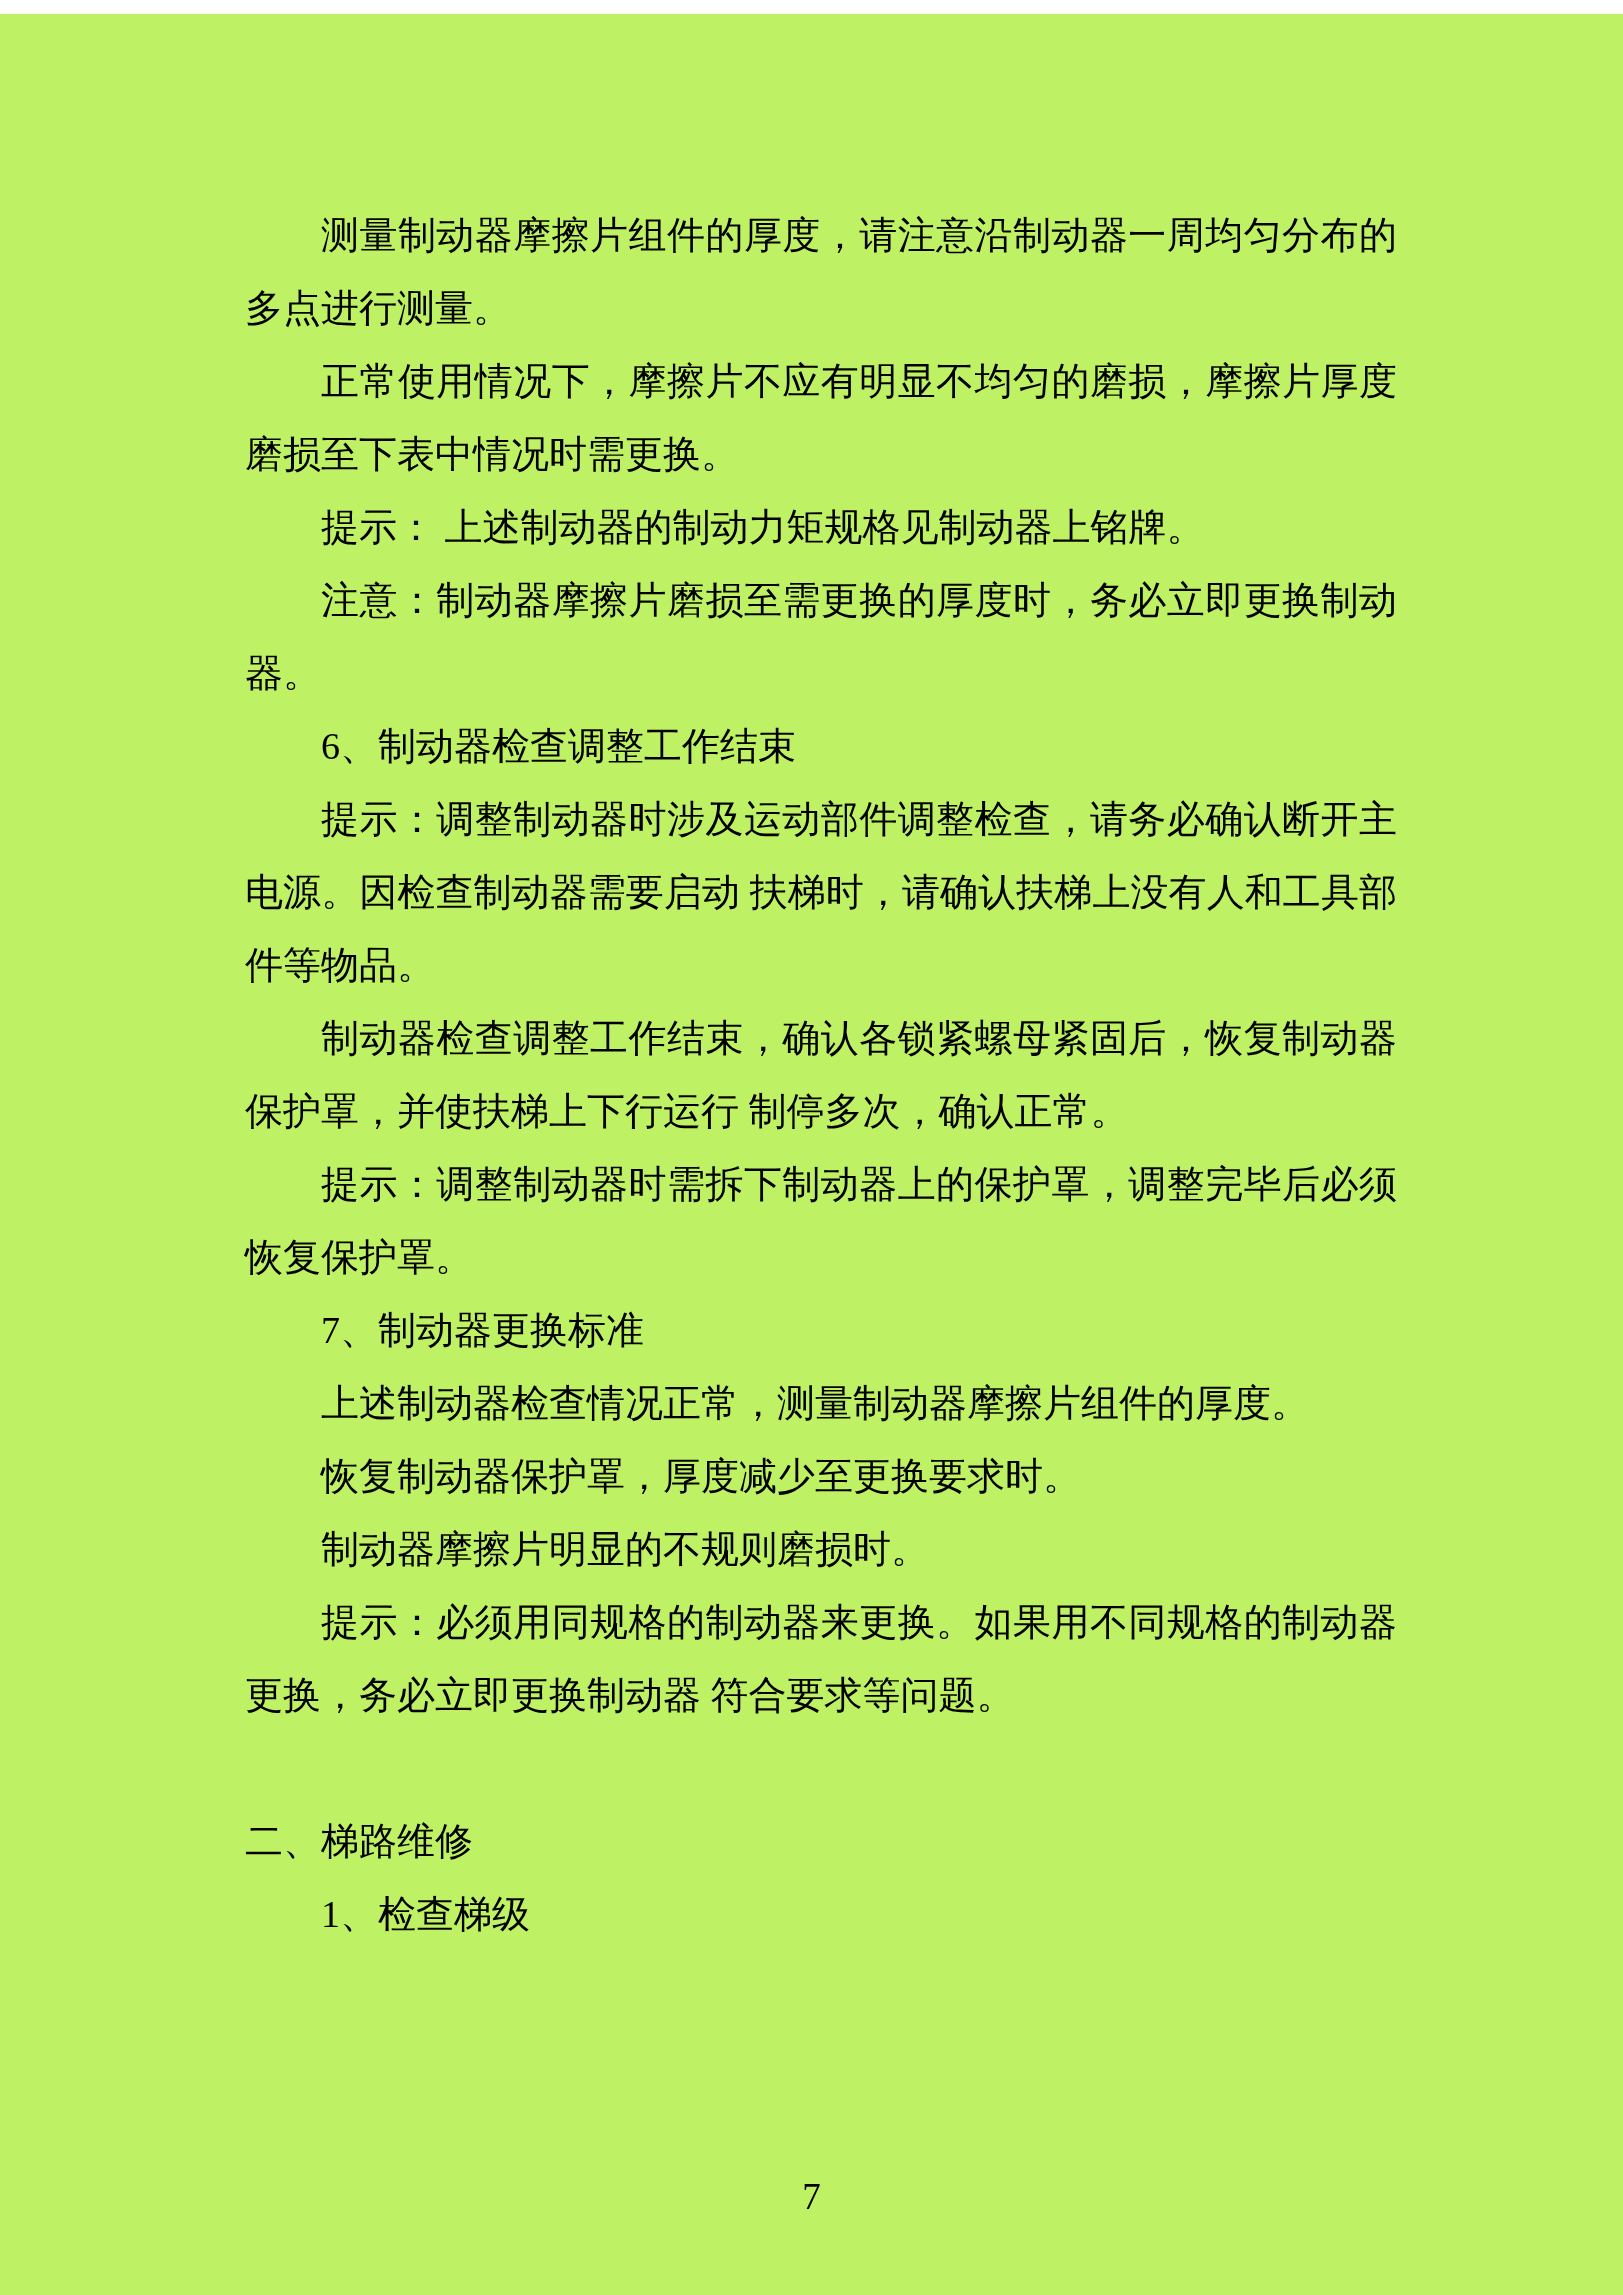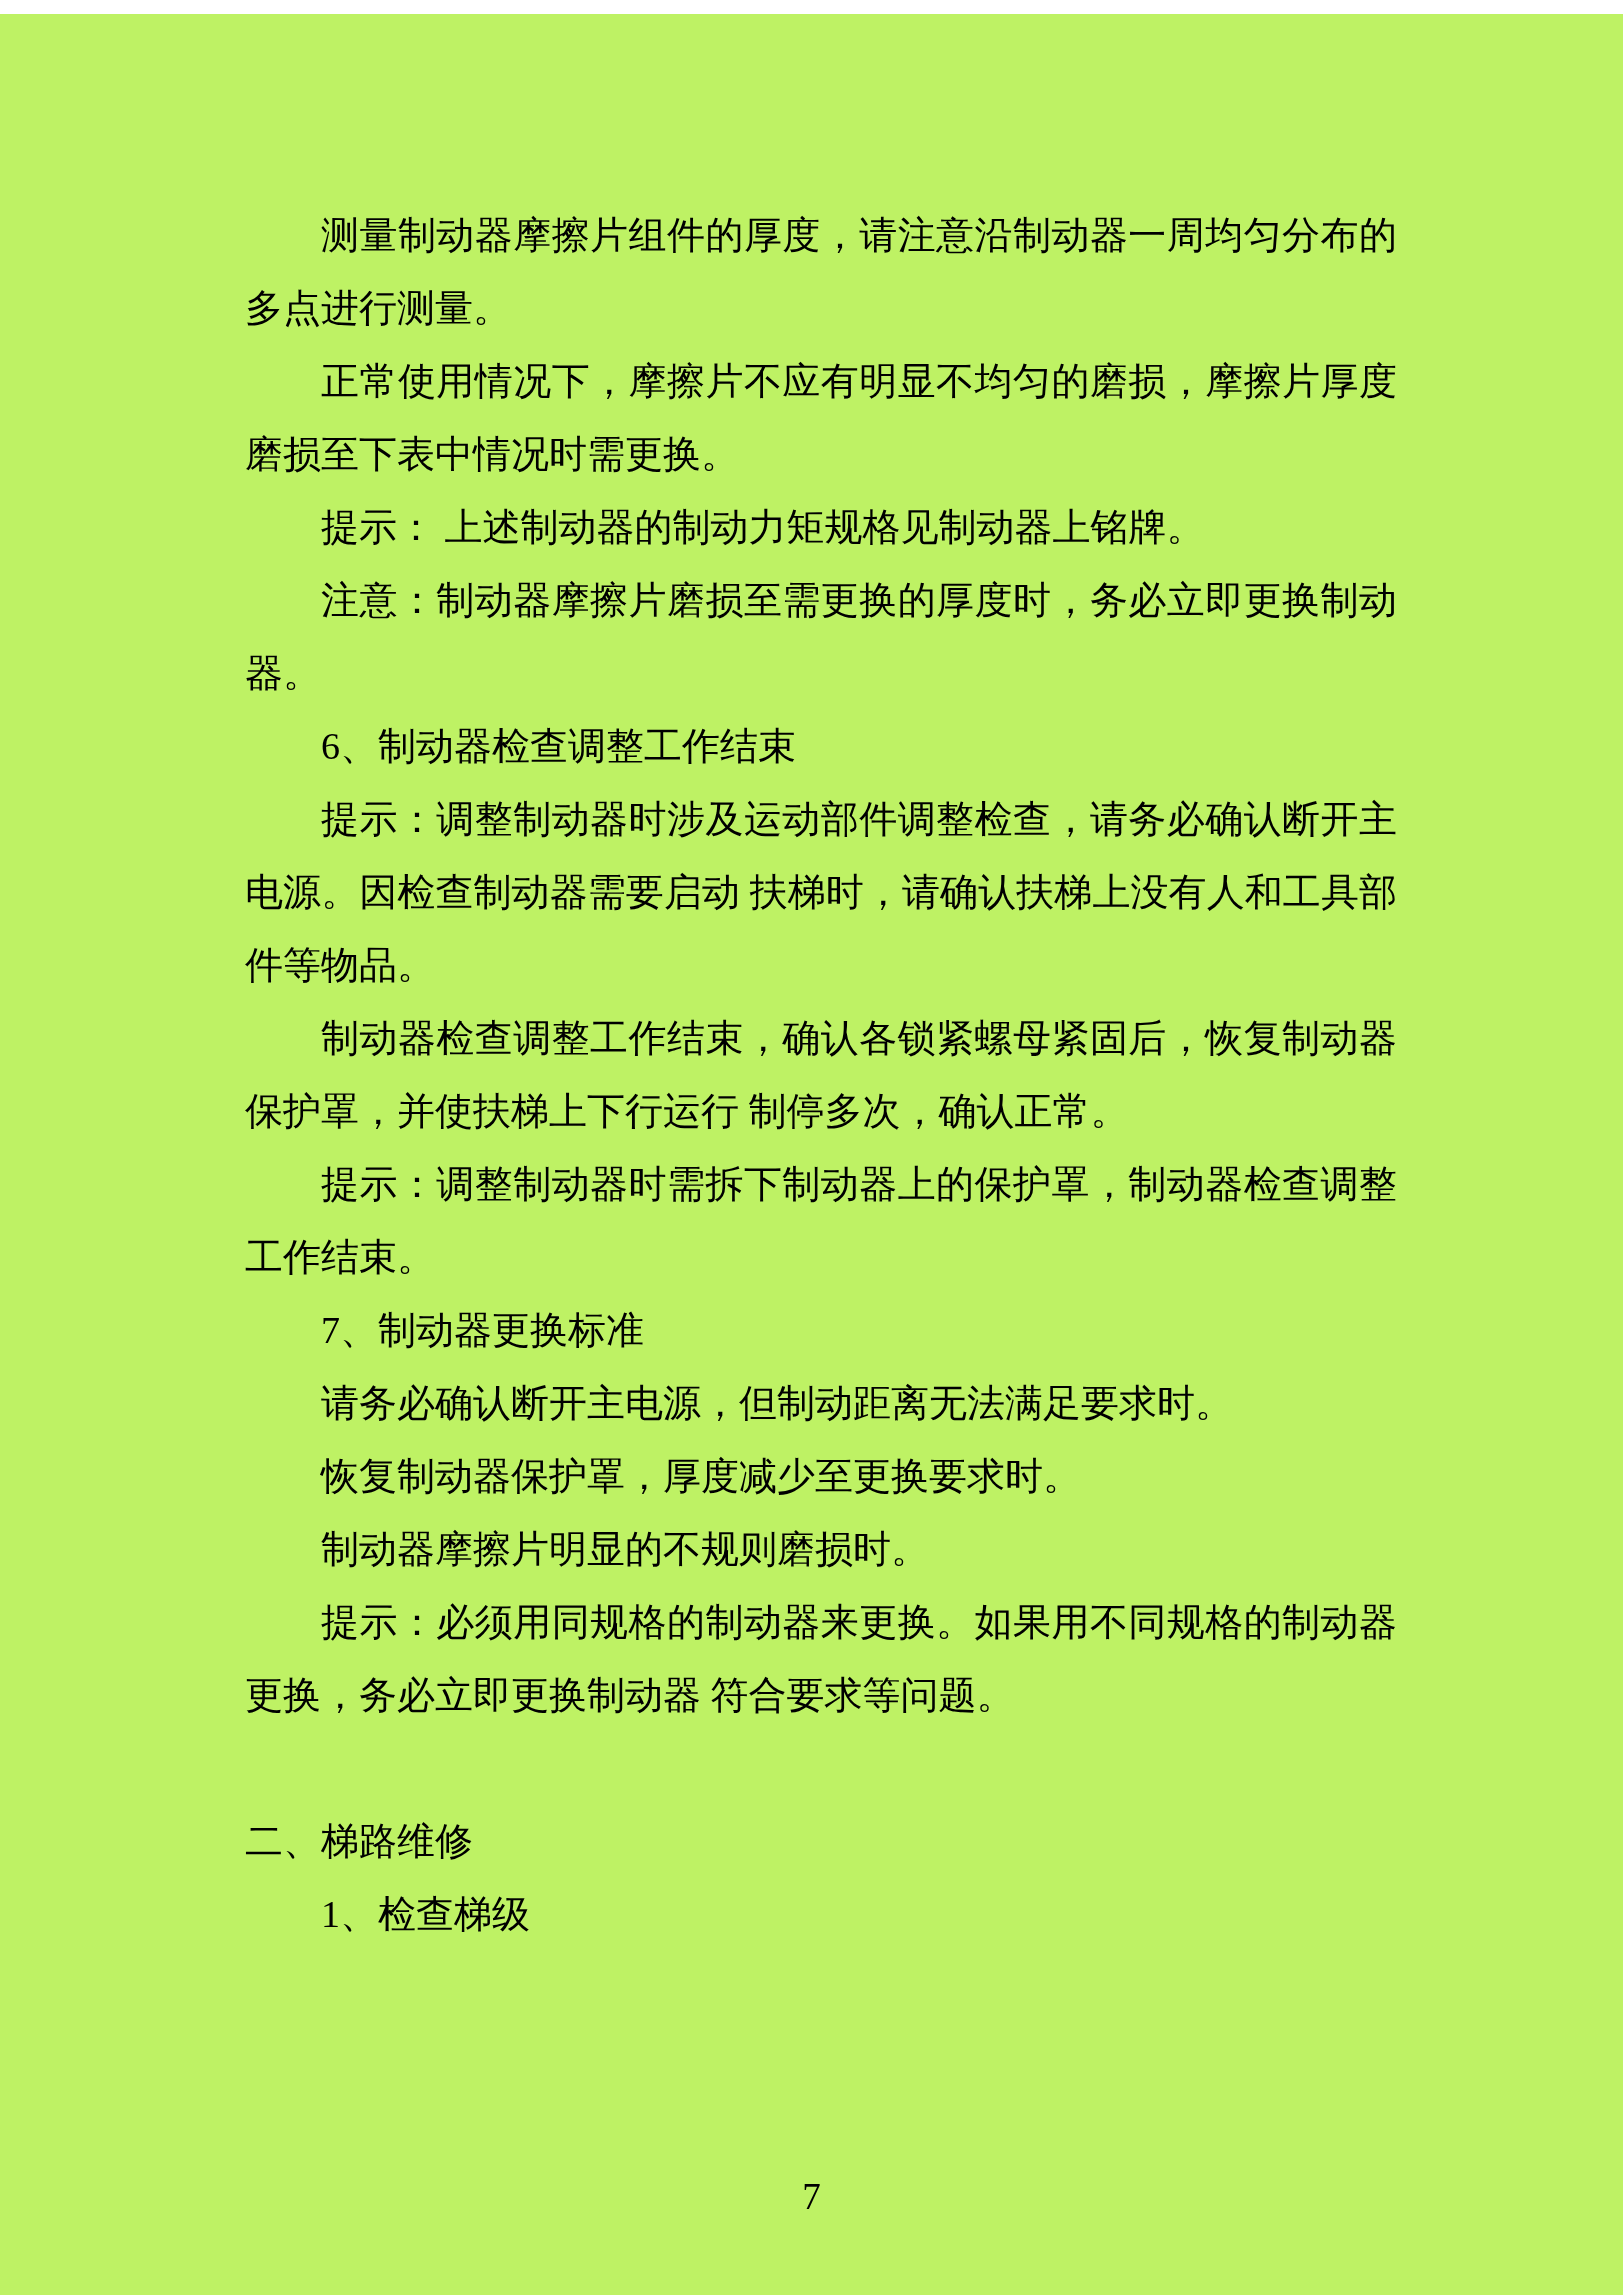--- a/index.html
+++ b/index.html
@@ -51,23 +51,23 @@
 <body>
 
 <div class="page">
   <p class="para indent">测量制动器摩擦片组件的厚度，请注意沿制动器一周均匀分布的多点进行测量。</p>
   <p class="para indent">正常使用情况下，摩擦片不应有明显不均匀的磨损，摩擦片厚度磨损至下表中情况时需更换。</p>
   <p class="para indent">提示： 上述制动器的制动力矩规格见制动器上铭牌。</p>
   <p class="para indent">注意：制动器摩擦片磨损至需更换的厚度时，务必立即更换制动器。</p>
   <p class="para indent">6、制动器检查调整工作结束</p>
   <p class="para indent">提示：调整制动器时涉及运动部件调整检查，请务必确认断开主电源。因检查制动器需要启动 扶梯时，请确认扶梯上没有人和工具部件等物品。</p>
   <p class="para indent">制动器检查调整工作结束，确认各锁紧螺母紧固后，恢复制动器保护罩，并使扶梯上下行运行 制停多次，确认正常。</p>
-  <p class="para indent">提示：调整制动器时需拆下制动器上的保护罩，制动器检查调整工作结束。</p>
+  <p class="para indent">提示：调整制动器时需拆下制动器上的保护罩，调整完毕后必须恢复保护罩。</p>
   <p class="para indent">7、制动器更换标准</p>
-  <p class="para indent">请务必确认断开主电源，但制动距离无法满足要求时。</p>
+  <p class="para indent">上述制动器检查情况正常，测量制动器摩擦片组件的厚度。</p>
   <p class="para indent">恢复制动器保护罩，厚度减少至更换要求时。</p>
   <p class="para indent">制动器摩擦片明显的不规则磨损时。</p>
   <p class="para indent">提示：必须用同规格的制动器来更换。如果用不同规格的制动器更换，务必立即更换制动器 符合要求等问题。</p>
   <p class="para blank"></p>
   <p class="para">二、梯路维修</p>
   <p class="para indent">1、检查梯级</p>
 </div>
 
 <div class="footer">7</div>
 

